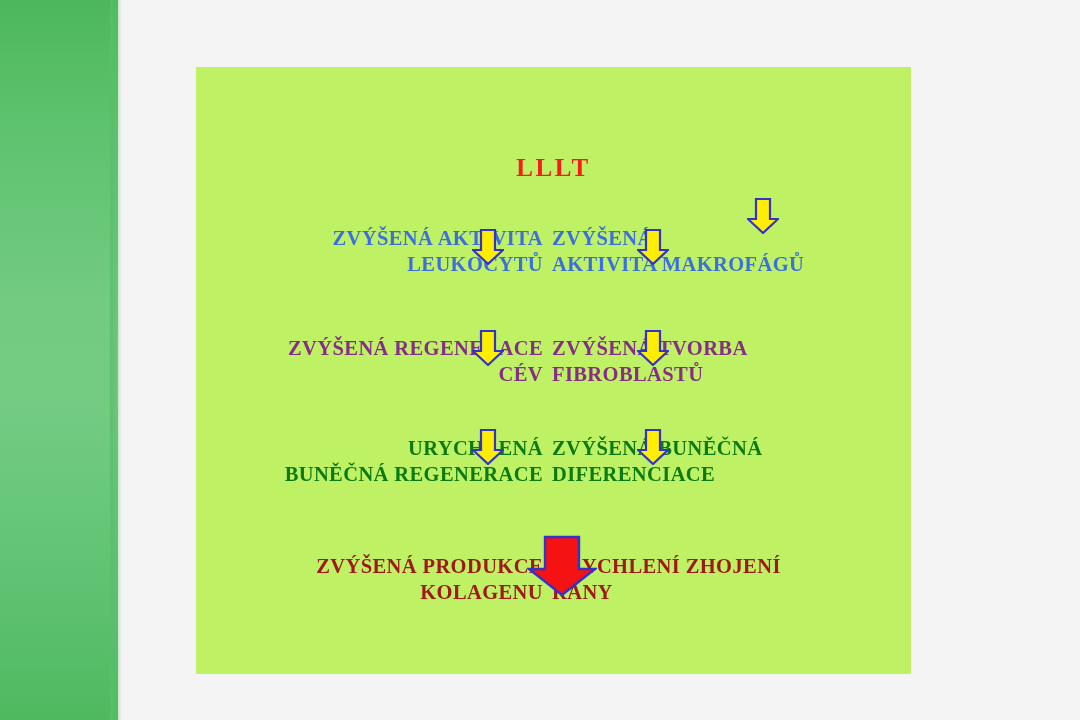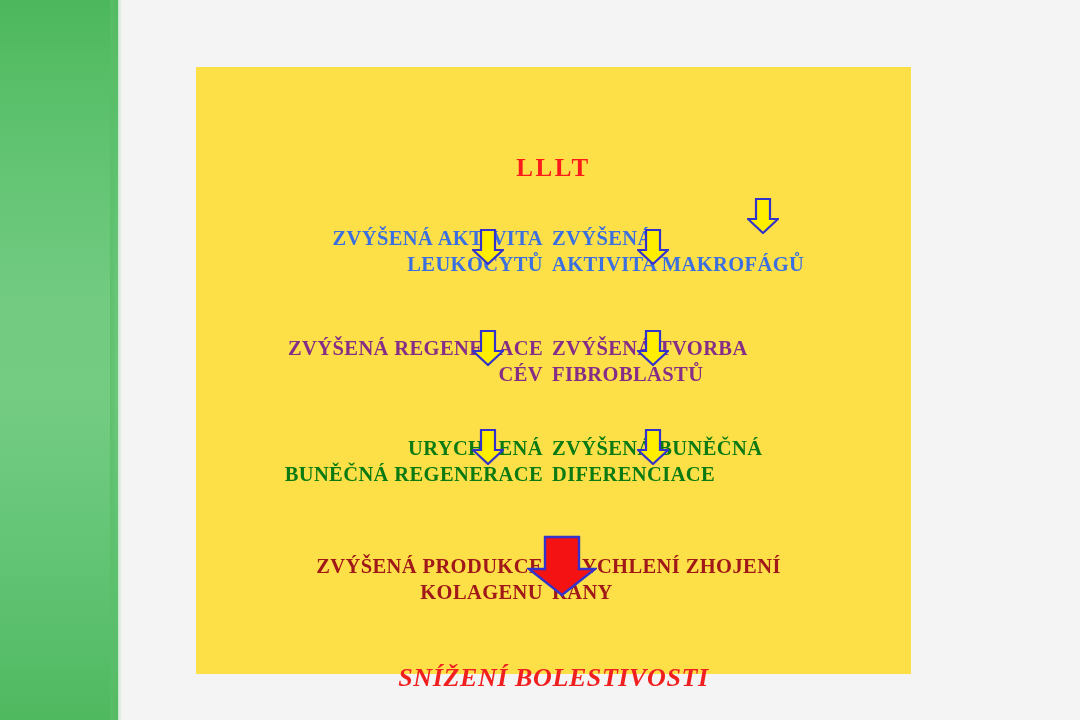--- a/index.html
+++ b/index.html
@@ -45,21 +45,21 @@
     height: 720px;
     background: linear-gradient(to right, rgba(90,190,105,0.85), rgba(244,244,244,0));
   }
   
   #card {
     position: absolute;
     left: 196px;
     top: 67px;
     width: 715px;
     height: 607px;
-    background: #fde047;
+    background: #bef264;
   }
   
   .row {
     position: absolute;
     width: 715px;
     left: 0;
     display: flex;
   }
   .col-left {
     width: 347px;
@@ -196,16 +196,15 @@
       <div class="col-right node-text" style="color:#a01818;">URYCHLENÍ ZHOJENÍ
 RÁNY</div>
     </div>
 
     <div class="arrow-big" style="left:331px; top:468px;">
       <svg viewBox="0 0 70 62" width="70" height="62" aria-hidden="true">
         <polygon points="18,2 52,2 52,34 68,34 35,60 2,34 18,34" fill="#f51212" stroke="#3333cc" stroke-width="2.4"></polygon>
       </svg>
     </div>
 
-    <div class="final-text">SNÍŽENÍ BOLESTIVOSTI</div>
 
   </div>
 </div>
 
 </body></html>

